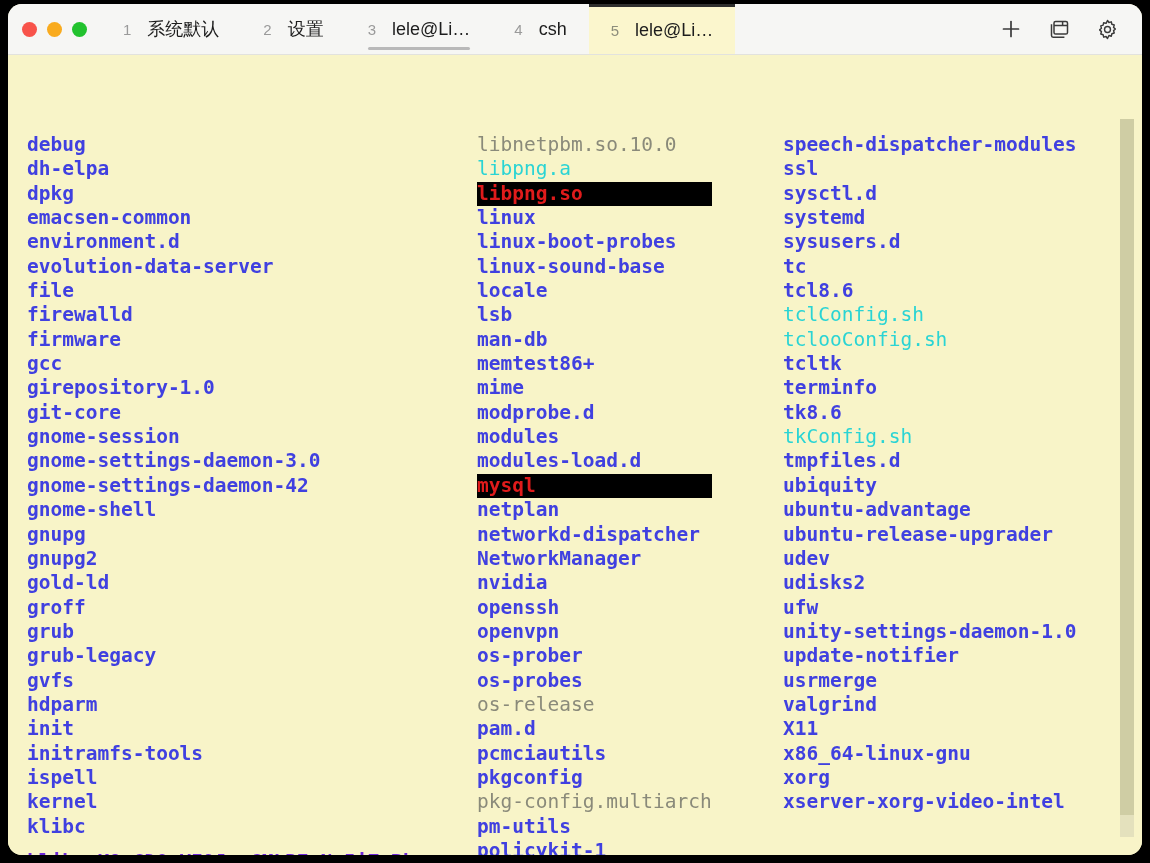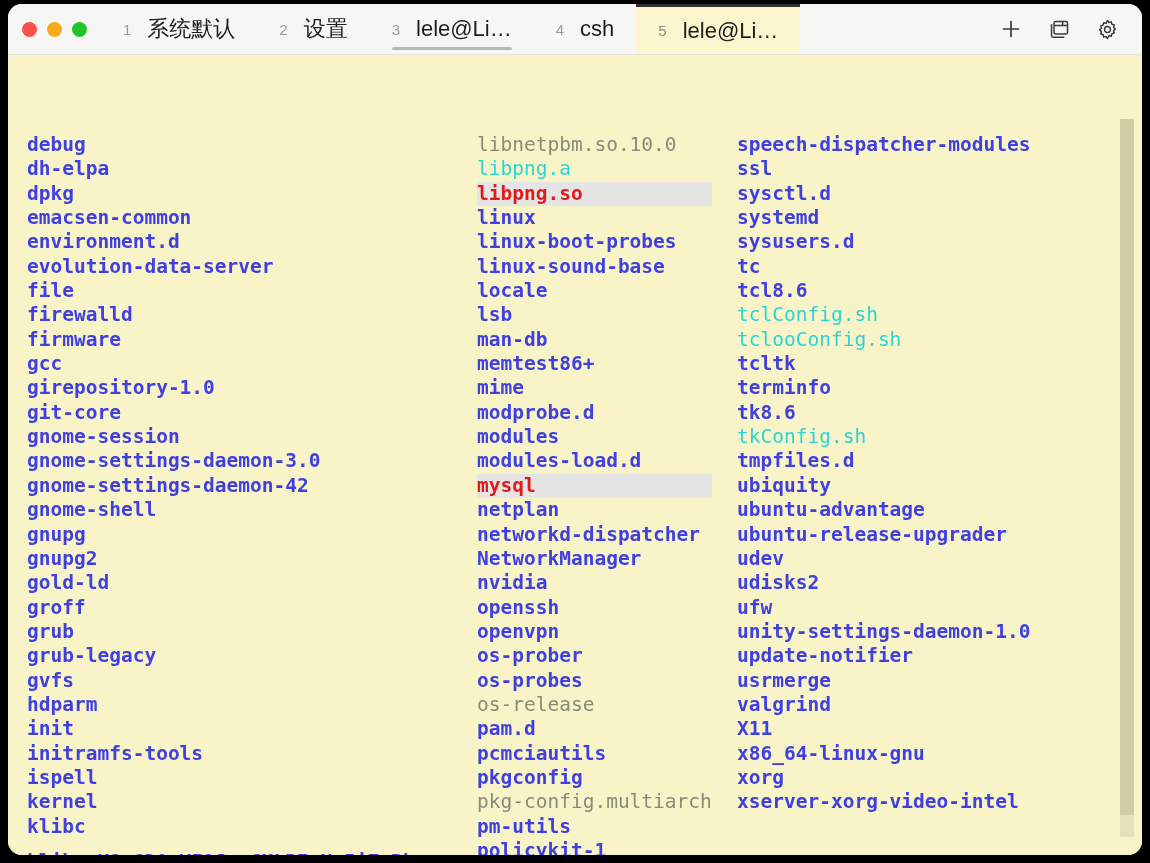--- a/index.html
+++ b/index.html
@@ -48,21 +48,21 @@
     color: #222222;
     white-space: nowrap;
     cursor: default;
   }
   .tab .tnum {
     font-family: "Liberation Sans", sans-serif;
     font-size: 15px;
     color: #9a9a9a;
     font-weight: 400;
   }
-  .tab .tlabel { font-size: 22px; color: #1d1d1d; }
+  .tab .tlabel { font-size: 18px; color: #1d1d1d; }
   .tab.active {
     background: #fbf6cd;
     border-top: 3px solid #2e2e2e;
   }
   .tab.active .tnum { color: #8d8d7c; }
   .tab.underline::after {
     content: "";
     position: absolute;
     left: 22px; right: 22px; bottom: 4px;
     height: 3px; border-radius: 2px;
@@ -94,35 +94,35 @@
     left: 19px; top: 78px;
     width: 1090px;
   }
   .col {
     position: absolute;
     top: 0;
     white-space: pre;
   }
   #col1 { left: 0px; }
   #col2 { left: 450px; }
-  #col3 { left: 710px; }
+  #col3 { left: 756px; }
 
   .ln {
     display: block;
     height: 24.35px;
     line-height: 24.35px;
     font-family: "DejaVu Sans Mono", "Liberation Mono", monospace;
     font-size: 19.5px;
     letter-spacing: 0px;
   }
   .dir  { color: #4040e0; font-weight: bold; }
   .file { color: #8a8a7a; font-weight: normal; }
   .lnk  { color: #2ad4d4; font-weight: normal; }
   .exe  { color: #6d28d9; font-weight: bold; margin-top: 11px; }
-  .orph { color: #e01b1b; font-weight: bold; background: #e5e5e5; }
+  .orph { color: #e01b1b; font-weight: bold; background: #000000; }
 
   
   #scrollbar {
     position: absolute;
     right: 8px; top: 64px;
     width: 14px; height: 718px;
     background: transparent;
   }
   #scrollthumb {
     position: absolute;

